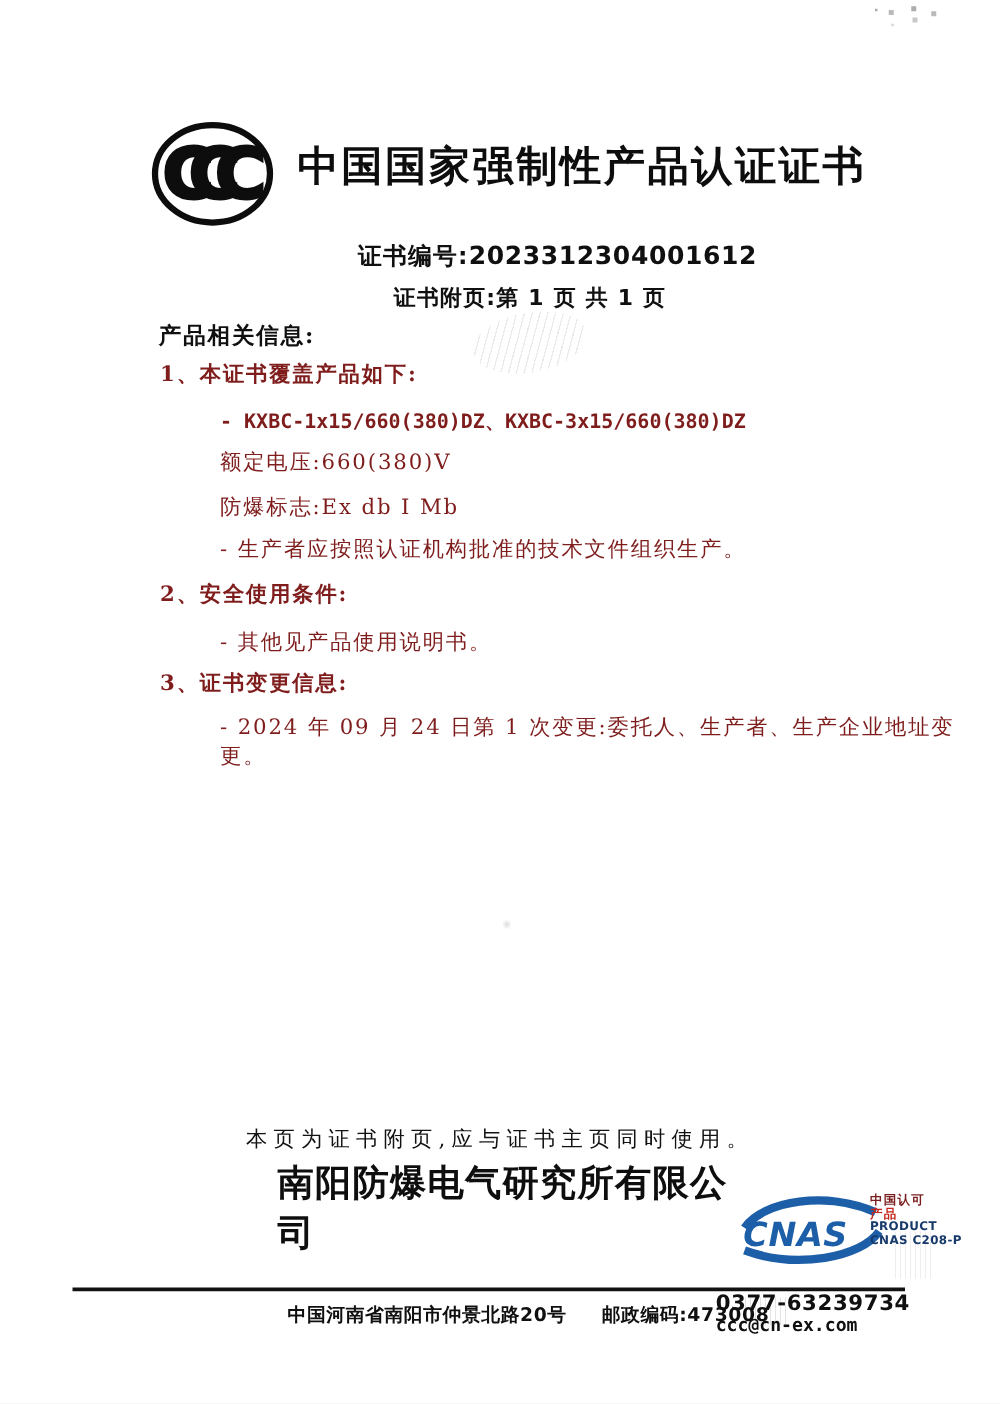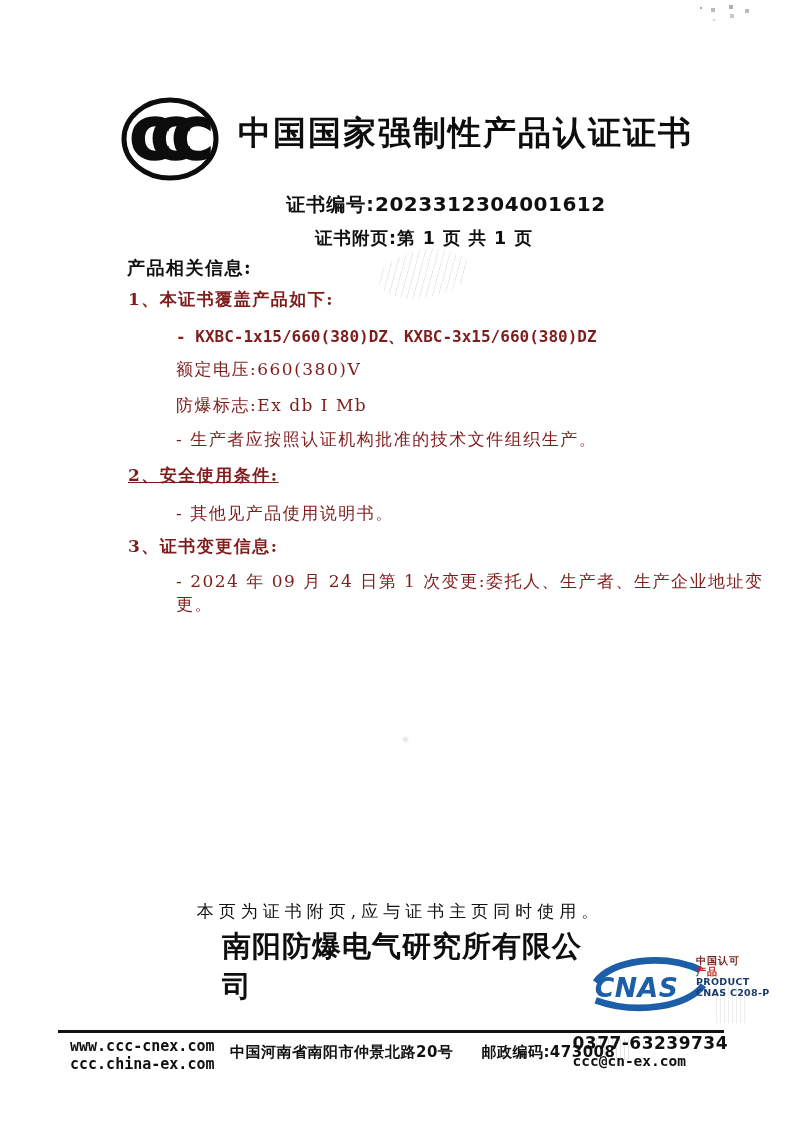--- a/index.html
+++ b/index.html
@@ -110,21 +110,21 @@
     <span>证书附页:</span><span>第 1 页  共 1 页</span>
   </div>
 
   <div class="section-heading">产品相关信息:</div>
 
   <div class="bl num" style="top:288px;">1、本证书覆盖产品如下:</div>
   <div class="bl ind mono" style="top:327px;">- KXBC-1x15/660(380)DZ、KXBC-3x15/660(380)DZ</div>
   <div class="bl ind" style="top:358px;">额定电压:660(380)V</div>
   <div class="bl ind" style="top:394px;">防爆标志:Ex db I Mb</div>
   <div class="bl ind" style="top:428px;">- 生产者应按照认证机构批准的技术文件组织生产。</div>
-  <div class="bl num" style="top:464px;text-decoration:underline;">2、安全使用条件:</div>
+  <div class="bl num" style="top:464px;">2、安全使用条件:</div>
   <div class="bl ind" style="top:502px;">- 其他见产品使用说明书。</div>
   <div class="bl num" style="top:535px;">3、证书变更信息:</div>
   <div class="bl ind" style="top:570px;">- 2024 年 09 月 24 日第 1 次变更:委托人、生产者、生产企业地址变更。</div>
 
   <div class="page-note">本页为证书附页,应与证书主页同时使用。</div>
 
 
   <div class="org-name">南阳防爆电气研究所有限公司</div>
 
   <div class="cnas-block">
@@ -136,24 +136,20 @@
     <div class="cnas-textcol">
       <div class="cnas-cn1">中国认可</div>
       <div class="cnas-cn2">产品</div>
       <div class="cnas-en">PRODUCT</div>
       <div class="cnas-en">CNAS C208-P</div>
     </div>
   </div>
 
   <div class="separator"></div>
 
-  <div class="foot-left">
-    <div>www.ccc-cnex.com</div>
-    <div>ccc.china-ex.com</div>
-  </div>
 
   <div class="foot-center">
     <span>中国河南省南阳市仲景北路20号</span><span class="gap"></span><span>邮政编码:473008</span>
   </div>
 
   <div class="foot-right">
     <div class="foot-phone">0377-63239734</div>
     <div class="foot-email">ccc@cn-ex.com</div>
   </div>
 

